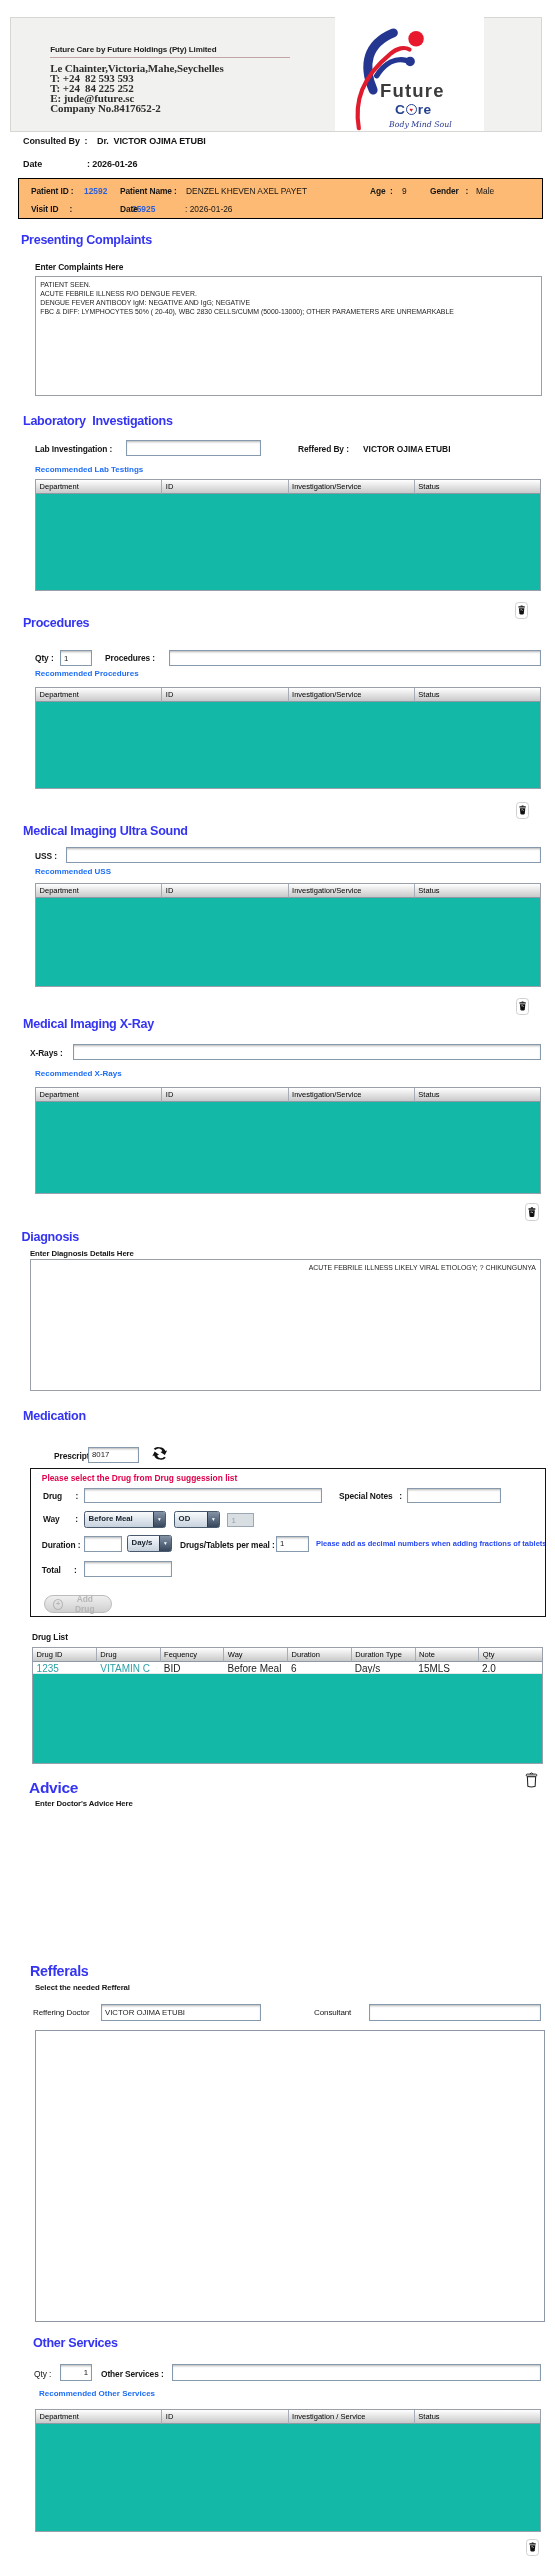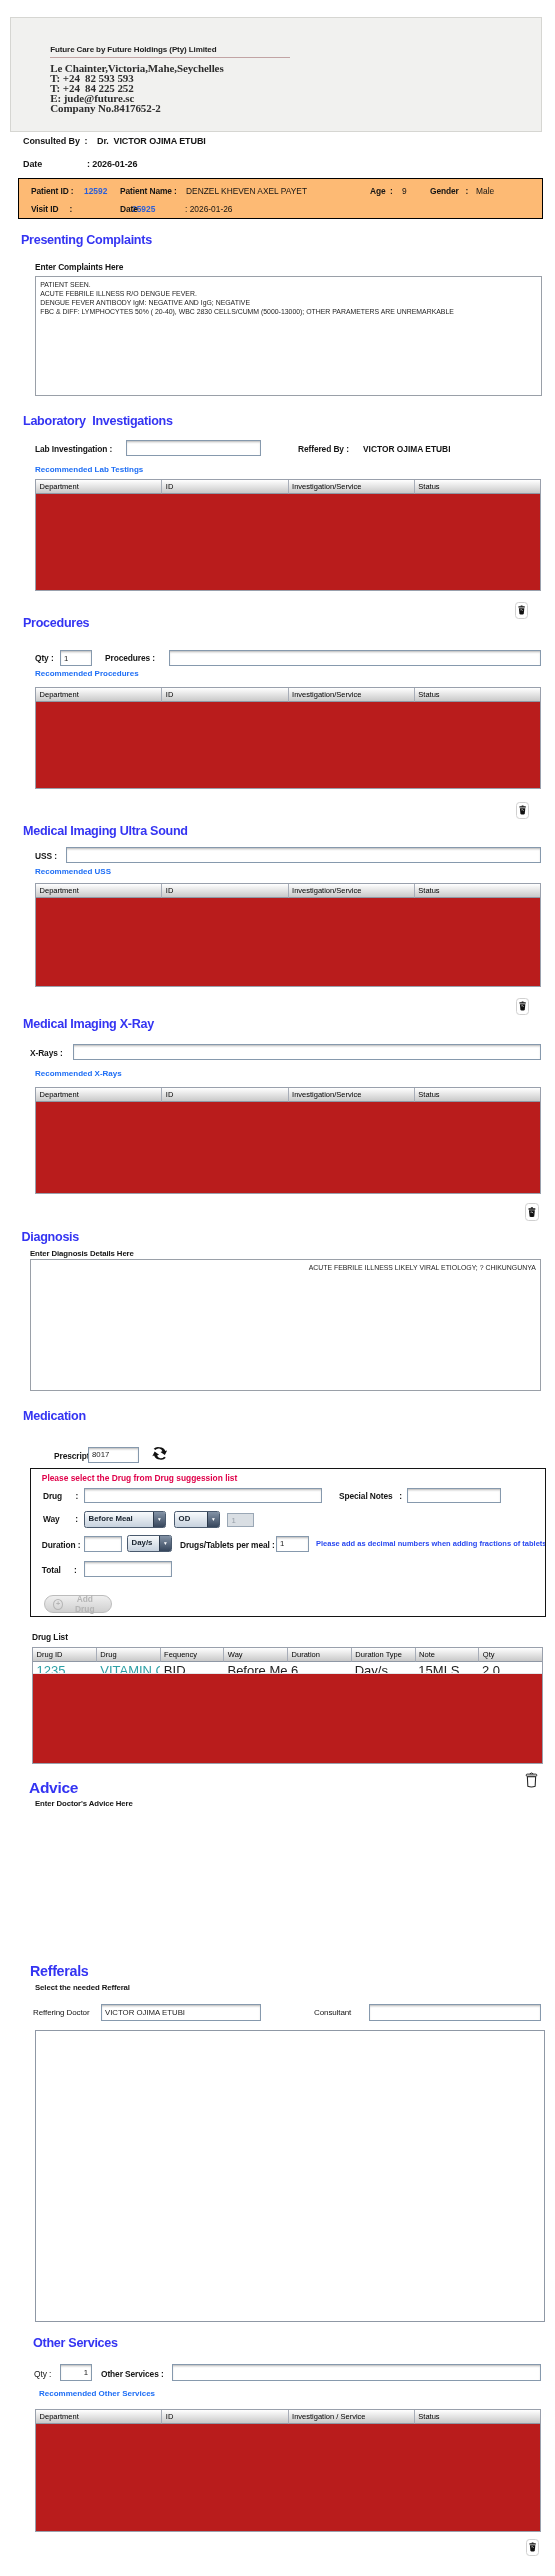--- a/index.html
+++ b/index.html
@@ -5,26 +5,26 @@
   html,body{margin:0;padding:0;background:#fff;}
   .page{position:relative;width:556px;height:2576px;font-family:"Liberation Sans",sans-serif;color:#111;overflow:hidden;background:#fff;}
   .abs{position:absolute;}
   .lbl{position:absolute;font-weight:bold;font-size:8px;letter-spacing:-0.1px;white-space:pre;color:#151515;}
   .val{position:absolute;font-size:8px;white-space:pre;color:#151515;}
   .sec-title{position:absolute;color:#3434f2;font-weight:bold;font-size:12.6px;letter-spacing:-0.3px;white-space:pre;}
   .rec{position:absolute;color:#1e6ef5;font-weight:bold;font-size:8px;white-space:pre;}
   .fld{position:absolute;background:#fff;border:0.6px solid #8699ad;border-top-color:#5f7档!;box-sizing:border-box;font:7.8px "Liberation Sans",sans-serif;padding:1.8px 3px;box-shadow:inset 0 1.8px 1.8px -0.6px rgba(0,0,0,.25);color:#222;}
   textarea.box{position:absolute;border:0.6px solid #9aa0a8;background:#fff;font:6.9px/9px "Liberation Sans",sans-serif;padding:3px 4.2px;resize:none;box-sizing:border-box;color:#222;overflow:hidden;}
   .bigbox{position:absolute;background:#fff;border:0.6px solid #8f98a5;box-sizing:border-box;}
-  .tbl{position:absolute;background:#b91c1c;border:0.6px solid #99a0ac;box-sizing:border-box;overflow:hidden;}
+  .tbl{position:absolute;background:#14b8a6;border:0.6px solid #99a0ac;box-sizing:border-box;overflow:hidden;}
   .thead{display:flex;height:13.7px;}
   .th{flex:1;padding:2.4px 3.6px;font-size:7.5px;color:#000;box-sizing:border-box;background:linear-gradient(#ffffff,#c9c9c9);border-right:0.6px solid #a7adb8;border-bottom:0.6px solid #8f98a5;white-space:nowrap;overflow:hidden;}
   .th:last-child{border-right:none;}
   .drow{display:flex;height:11.4px;background:#fff;border-bottom:0.6px solid #e4e6ea;}
-  .td{flex:1;padding:1.2px 3.6px;font-size:13px;box-sizing:border-box;white-space:nowrap;overflow:hidden;color:#222;}
+  .td{flex:1;padding:1.2px 3.6px;font-size:10px;box-sizing:border-box;white-space:nowrap;overflow:hidden;color:#222;}
   .td.teal{color:#2d9fa5;}
   .trash-btn{position:absolute;width:13px;height:16.7px;background:#fff;border:1.2px solid #d0d0d0;border-radius:3.6px;display:flex;align-items:center;justify-content:center;box-sizing:border-box;padding:0;cursor:pointer;}
   .icon-btn{position:absolute;background:none;border:none;padding:0;cursor:pointer;}
   .dd{position:absolute;display:flex;align-items:stretch;background:linear-gradient(#f8fafc,#c7d2de);border:1.2px solid #4a5a6e;border-radius:2.4px;box-sizing:border-box;font-size:7.8px;font-weight:bold;color:#16202c;cursor:pointer;}
   .dd .txt{flex:1;padding:2.4px 3.6px;white-space:nowrap;overflow:hidden;}
   .dd .arr{width:11.4px;background:linear-gradient(#8493a6,#36465c);color:#fff;display:flex;align-items:center;justify-content:center;font-size:4.8px;border-left:0.6px solid #2c3a4c;border-radius:0 1.2px 1.2px 0;}
   .dis-fld{position:absolute;background:#d9dee3;border:0.6px solid #9aa7b5;box-sizing:border-box;font:7.8px "Liberation Sans",sans-serif;color:#98a0a9;padding:1.8px 3.6px;}
   .panel{position:absolute;border:1.8px solid #141414;box-sizing:border-box;background:#fff;}
   .red-note{position:absolute;color:#e0024a;font-weight:bold;font-size:8.4px;white-space:pre;}
   .blue-note{position:absolute;color:#2948f0;font-weight:bold;font-size:7.5px;white-space:nowrap;overflow:hidden;}
@@ -50,20 +50,38 @@
   <div class="hdr-box">
     <div class="abs" style="left:39px;top:27.5px;font-weight:bold;font-size:8px;color:#222;letter-spacing:-0.1px;">Future Care by Future Holdings (Pty) Limited</div>
     <div class="abs" style="left:39px;top:39px;width:240px;height:1.2px;background:#c2a4a4;"></div>
     <div class="addr" style="top:44px;left:39px;">Le Chainter,Victoria,Mahe,Seychelles</div>
     <div class="addr" style="top:54px;left:39px;">T: +24  82 593 593</div>
     <div class="addr" style="top:64px;left:39px;">T: +24  84 225 252</div>
     <div class="addr" style="top:74px;left:39px;">E: jude@future.sc</div>
     <div class="addr" style="top:84px;left:39px;">Company No.8417652-2</div>
   </div>
 
+  <div class="logo-box">
+    <svg width="149" height="114" viewBox="0 0 250 190" style="position:absolute;left:0;top:0;">
+      <path d="M64 122 C46 80 54 44 98 26" stroke="#24368f" stroke-width="15" fill="none" stroke-linecap="round"></path>
+      <path d="M70 98 C84 76 102 68 119 72" stroke="#24368f" stroke-width="9" fill="none" stroke-linecap="round"></path>
+      <path d="M40 186 C32 140 46 100 92 62 C104 51 117 49 125 54" stroke="#e01b2e" stroke-width="7" fill="none" stroke-linecap="round"></path>
+      <circle cx="136" cy="36" r="13" fill="#e8192c"></circle>
+      <circle cx="126" cy="74" r="8" fill="#24368f"></circle>
+    </svg>
+    <div class="logo-future">Future</div>
+    <div class="logo-care">
+      <span>C</span>
+      <span class="care-o">
+          <span>♥</span>
+        </span>
+      <span>re</span>
+    </div>
+    <div class="logo-tag">Body Mind Soul</div>
+  </div>
 
   <div class="lbl" style="left:23px;top:136px;font-size:9px;">Consulted By  :</div>
   <div class="lbl" style="left:97px;top:136px;font-size:9px;">Dr.  VICTOR OJIMA ETUBI</div>
   <div class="lbl" style="left:23px;top:159px;font-size:9px;">Date</div>
   <div class="lbl" style="left:87px;top:159px;font-size:9px;">: 2026-01-26</div>
 
   <div class="pt-box">
     <div class="lbl" style="left:12px;top:6.6px;">Patient ID :</div>
     <div class="val blue-id" style="left:65px;top:6.6px;">12592</div>
     <div class="lbl" style="left:101px;top:6.6px;">Patient Name :</div>

